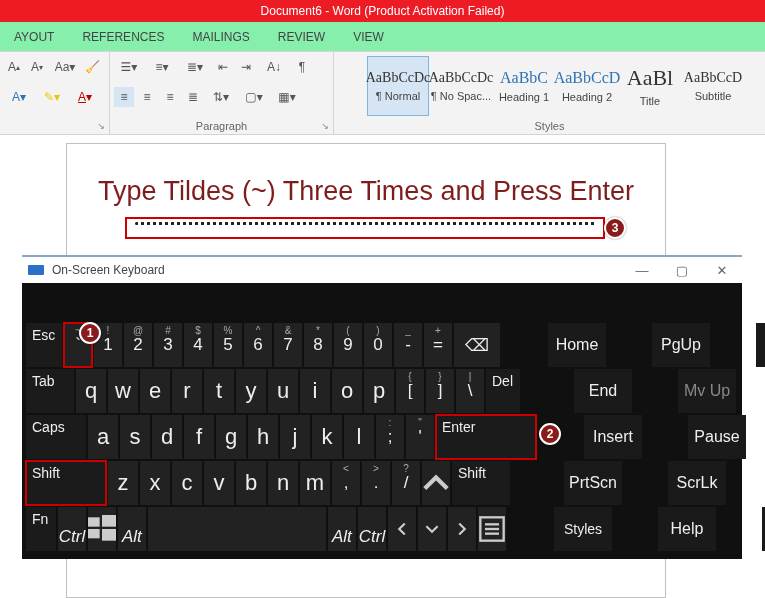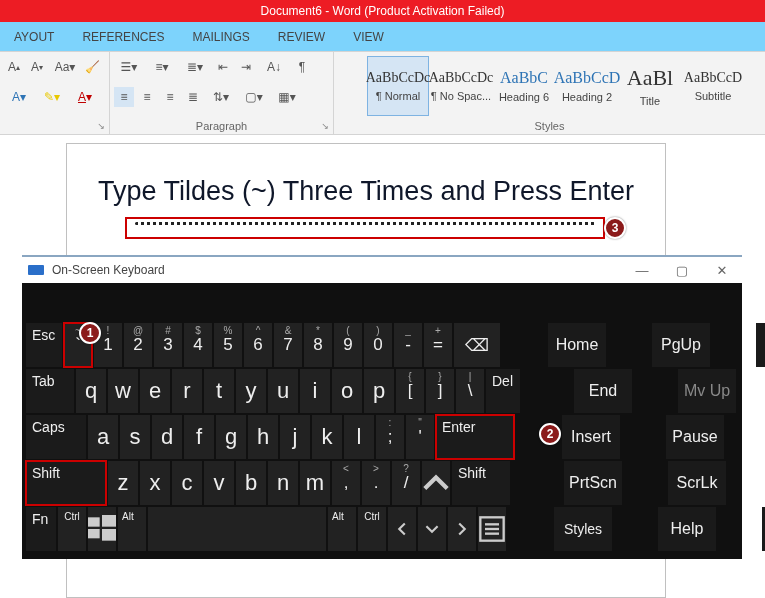--- a/index.html
+++ b/index.html
@@ -2,61 +2,61 @@
 <html><head>
 <meta charset="utf-8">
 <style>
   * { box-sizing: border-box; margin: 0; padding: 0; }
   body { font-family: "Segoe UI", Tahoma, sans-serif; background: #fff; width: 765px; height: 598px; overflow: hidden; position: relative; }
 
   
   .titlebar { background: #ed1c24; height: 22px; display: flex; align-items: center; justify-content: center; color: #fff; font-size: 12px; }
 
   
-  .ribbon-tabs { background: #7dd3fc; height: 30px; display: flex; align-items: center; padding-left: 0; border-bottom: 1px solid #d4d4d4; }
+  .ribbon-tabs { background: #86efac; height: 30px; display: flex; align-items: center; padding-left: 0; border-bottom: 1px solid #d4d4d4; }
   .ribbon-tab { font-size: 12px; color: #444; padding: 0 14px; height: 100%; display: flex; align-items: center; cursor: pointer; }
 
   
   .ribbon { background: #f3f3f3; height: 83px; display: flex; border-bottom: 1px solid #d4d4d4; position: relative; }
   .ribbon-group { border-right: 1px solid #d4d4d4; height: 100%; position: relative; }
   .ribbon-group-label { position: absolute; bottom: 2px; left: 0; right: 0; text-align: center; font-size: 11px; color: #666; margin-top: 44px; }
   .ribbon-row { display: flex; align-items: center; height: 30px; padding: 0 4px; gap: 3px; }
   .ribbon-btn { width: 20px; height: 20px; display: flex; align-items: center; justify-content: center; font-size: 12px; color: #555; cursor: pointer; }
   .ribbon-btn.wide { width: 30px; }
   .styles-gallery { display: flex; align-items: stretch; padding: 4px 4px 18px 4px; gap: 1px; height: 100%; margin-left: 29px; }
   .style-item { width: 62px; display: flex; flex-direction: column; align-items: center; justify-content: center; font-size: 11px; color: #444; cursor: pointer; padding: 2px 0; }
   .style-item.selected { border: 1px solid #7eb3e2; background: #d5e5f4; }
   .style-preview { font-family: "Times New Roman", serif; font-size: 14px; color: #333; margin-bottom: 4px; white-space: nowrap; overflow: hidden; }
   .style-preview.big { font-size: 22px; }
   .style-preview.med { font-size: 16px; color: #2e74b5; }
   .dialog-launcher { position: absolute; right: 2px; bottom: 2px; width: 12px; height: 12px; font-size: 9px; color: #888; cursor: pointer; display:flex; align-items:center; justify-content:center;}
 
   
   .doc-wrap { position: absolute; top: 143px; left: 66px; width: 600px; height: 455px; background: #fff; border: 1px solid #c0c0c0; }
-  .doc-heading { text-align: center; font-size: 27px; color: #0f172a; margin-top: 32px; font-weight: 400; }
+  .doc-heading { text-align: center; font-size: 27px; color: #7f1d1d; margin-top: 32px; font-weight: 400; }
   .tilde-line-box { position: absolute; top: 73px; left: 58px; width: 480px; height: 22px; border: 2px solid #cc0000; display:flex; align-items:flex-start; padding-top:3px; }
   .tilde-line { width: 460px; height: 3px; margin-left: 8px; background: repeating-linear-gradient(90deg, #222 0 3px, transparent 3px 6px); border-radius: 2px; }
 
   
   .badge { position: absolute; width: 22px; height: 22px; border-radius: 50%; background: #8b1a1a; color: #fff; display: flex; align-items: center; justify-content: center; font-size: 12px; font-weight: bold; border: 2px solid #fff; box-shadow: 0 0 2px rgba(0,0,0,0.5); z-index: 50; }
 
   
   .osk { position: absolute; top: 255px; left: 22px; width: 720px; background: #101010; border-top: 2px solid #8aa6c1; }
   .osk-title { background: #fff; height: 26px; display: flex; align-items: center; padding-left: 6px; font-size: 12px; color: #444; }
   .osk-title .osk-icon { width: 16px; height: 10px; background: #2a6fc9; margin-right: 8px; border-radius: 1px; }
   .osk-title .win-controls { margin-left: auto; display: flex; }
   .osk-title .win-btn { width: 40px; height: 26px; display: flex; align-items: center; justify-content: center; color: #666; font-size: 13px; cursor: pointer; }
   .osk-body { padding: 40px 4px 8px 4px; display: flex; flex-direction: column; gap: 2px; }
   .osk-row { display: flex; gap: 2px; }
   .key { background: #222; color: #eee; display: flex; align-items: center; justify-content: center; font-size: 17px; height: 44px; cursor: pointer; position: relative; flex-shrink: 0; }
   .key.func { background: #1b1b1b; justify-content: flex-start; padding-left: 6px; font-size: 14px; align-items: flex-start; padding-top: 4px; }
   .key.side { background: #1a1a1a; font-size: 16px; margin-left: 44px; }
   .key.side.dim { color: #888; }
   .key .sub { position: absolute; top: 2px; left: 50%; transform: translateX(-50%); font-size: 10px; color: #aaa; }
-  .key.small-label { font-size: 10px; align-items: flex-start; padding-top: 4px; }
+  .key.small-label { font-size: 17px; align-items: flex-start; padding-top: 20px; font-style: italic; }
   .key.highlight { outline: 2px solid #cc0000; outline-offset: -1px; }
   .key.letter { font-size: 22px; }
   .arrow-key svg { width: 14px; height: 14px; fill: #ccc; }
 </style>
 </head>
 <body>
 
 <div class="titlebar">
   <span>Document6 -  Word (Product Activation Failed)</span>
 </div>
@@ -114,21 +114,21 @@
       <div class="style-item selected">
         <div class="style-preview">AaBbCcDc</div>
         <div>¶ Normal</div>
       </div>
       <div class="style-item">
         <div class="style-preview">AaBbCcDc</div>
         <div>¶ No Spac...</div>
       </div>
       <div class="style-item">
         <div class="style-preview med">AaBbC</div>
-        <div>Heading 6</div>
+        <div>Heading 1</div>
       </div>
       <div class="style-item">
         <div class="style-preview med">AaBbCcD</div>
         <div>Heading 2</div>
       </div>
       <div class="style-item">
         <div class="style-preview big">AaBl</div>
         <div>Title</div>
       </div>
       <div class="style-item">
@@ -264,21 +264,21 @@
       <div class="key letter" style="width:30px;">k</div>
       <div class="key letter" style="width:30px;">l</div>
       <div class="key" style="width:28px;">
           <span class="sub">:</span>
           <span>;</span>
         </div>
       <div class="key" style="width:28px;">
           <span class="sub">"</span>
           <span>'</span>
         </div>
-      <div class="key func highlight" style="width:78px;">Enter</div>
+      <div class="key func highlight" style="width:100px;">Enter</div>
       <div style="width:6px;"></div>
       <div class="key side" style="width:58px;">Insert</div>
       <div class="key side" style="width:58px;">Pause</div>
       <div class="key side dim" style="width:58px;">Mv Dn</div>
     </div>
 
     <div class="osk-row">
       <div class="key func highlight" style="width:80px;">Shift</div>
       <div class="key letter" style="width:30px;">z</div>
       <div class="key letter" style="width:30px;">x</div>

